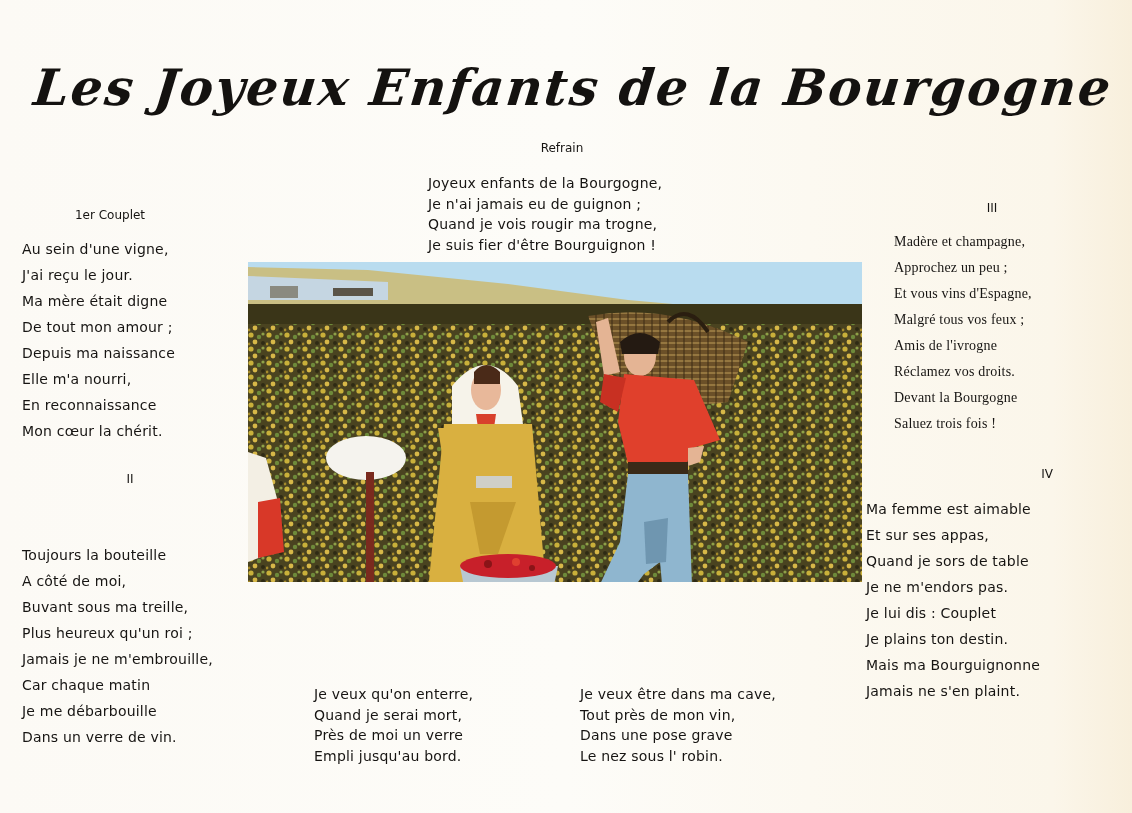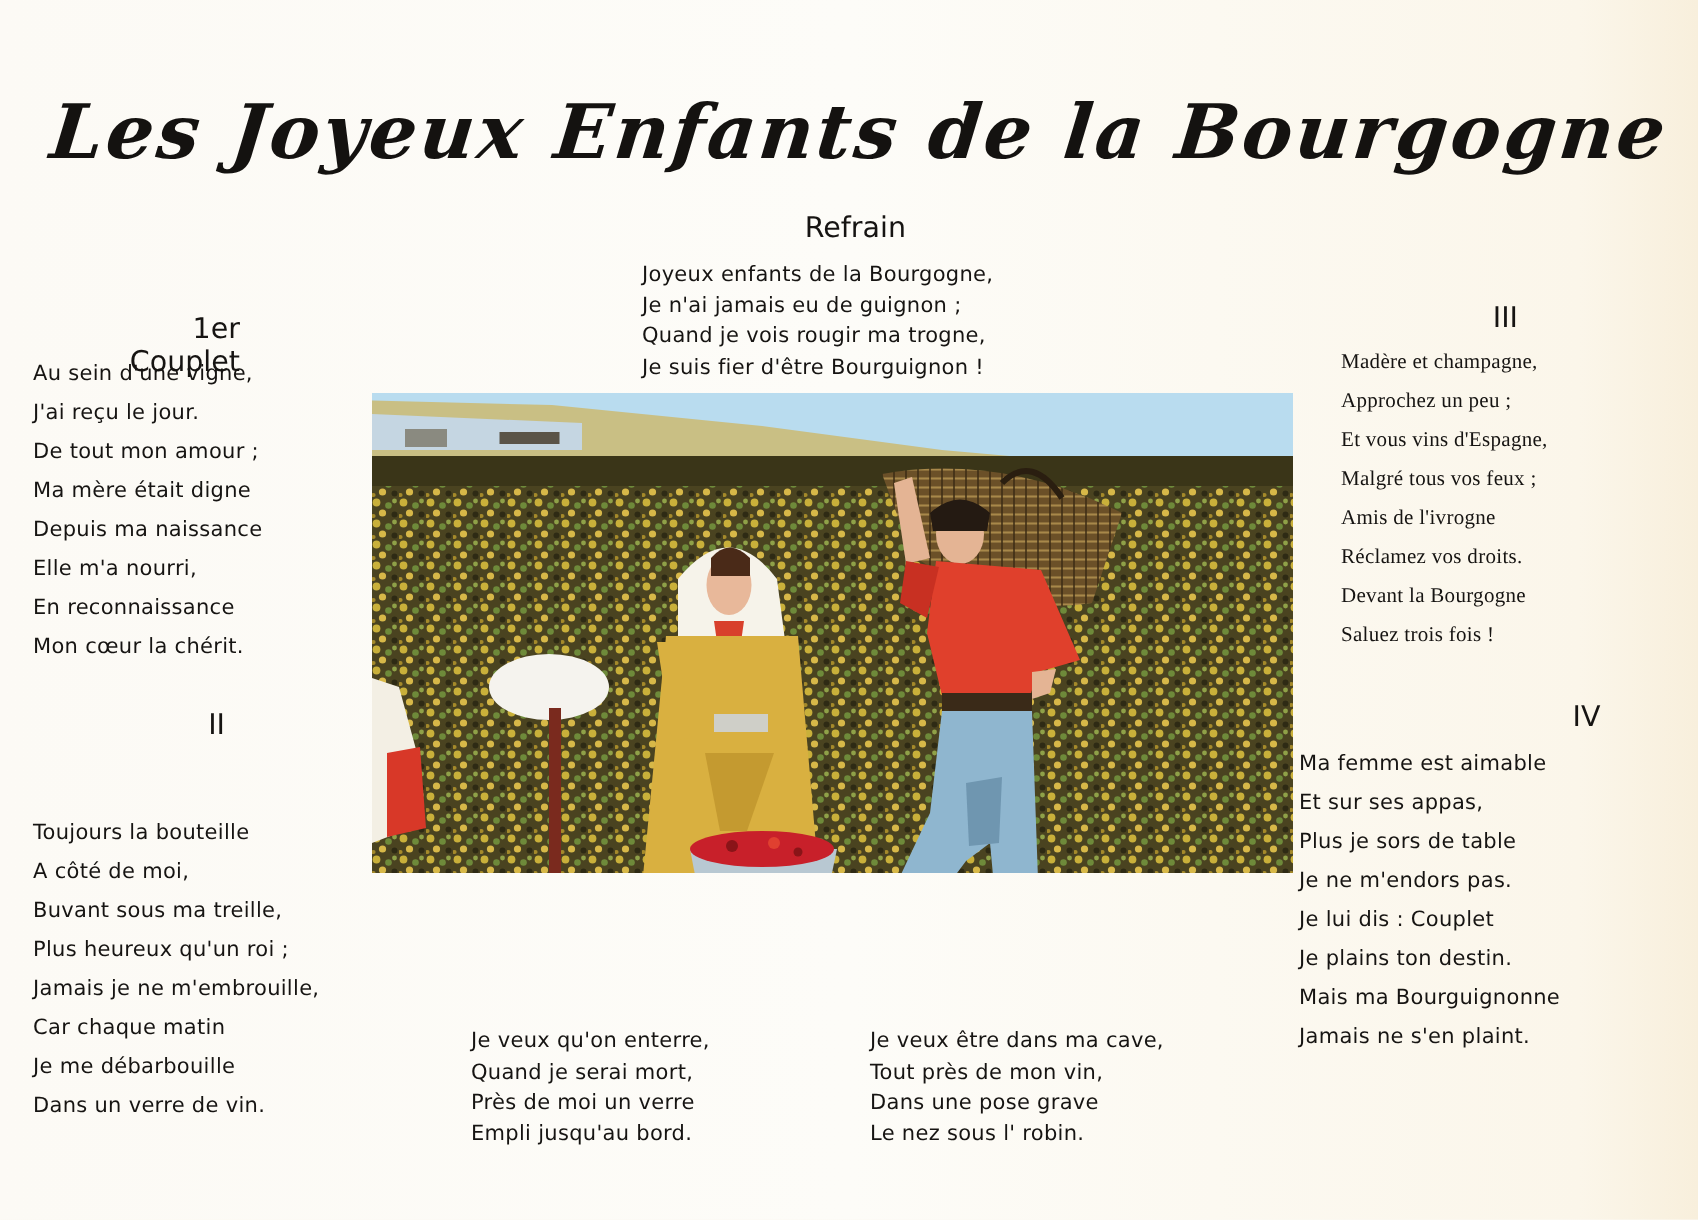--- a/index.html
+++ b/index.html
@@ -18,22 +18,22 @@
       position: absolute; left: 34px; top: 58px; width: 1060px;
       font-family: "DejaVu Serif", serif;
       font-style: italic; font-weight: bold;
       font-size: 50px; letter-spacing: 2px;
       color: #141210;
       white-space: nowrap;
       transform: skewX(-6deg);
     }
     .heading {
       position: absolute;
-      font-size: 19px;
-      text-align: right;
+      font-size: 12px;
+      text-align: center;
     }
     .verse {
       position: absolute;
       font-size: 14px;
       line-height: 26px;
       white-space: nowrap;
       letter-spacing: 0.2px;
     }
     .verse .line { display: block; }
     .refrain { line-height: 20.5px; }
@@ -58,22 +58,22 @@
     <span class="line">Joyeux enfants de la Bourgogne,</span>
     <span class="line">Je n'ai jamais eu de guignon ;</span>
     <span class="line">Quand je vois rougir ma trogne,</span>
     <span class="line">Je suis fier d'être Bourguignon !</span>
   </div>
 
   <div class="heading" style="left:60px; top:208px; width:100px;">1er Couplet</div>
   <div class="verse" style="left:22px; top:236px;">
     <span class="line">Au sein d'une vigne,</span>
     <span class="line">J'ai reçu le jour.</span>
+    <span class="line">Ma mère était digne</span>
     <span class="line">De tout mon amour ;</span>
-    <span class="line">Ma mère était digne</span>
     <span class="line">Depuis ma naissance</span>
     <span class="line">Elle m'a nourri,</span>
     <span class="line">En reconnaissance</span>
     <span class="line">Mon cœur la chérit.</span>
   </div>
 
   <div class="heading" style="left:110px; top:472px; width:40px;">II</div>
   <div class="verse" style="left:22px; top:501px;margin-top:41px;">
     <span class="line">Toujours la bouteille</span>
     <span class="line">A côté de moi,</span>
@@ -94,21 +94,21 @@
     <span class="line">Amis de l'ivrogne</span>
     <span class="line">Réclamez vos droits.</span>
     <span class="line">Devant la Bourgogne</span>
     <span class="line">Saluez trois fois !</span>
   </div>
 
   <div class="heading" style="left:1027px; top:467px; width:40px;">IV</div>
   <div class="verse" style="left:866px; top:496px;">
     <span class="line">Ma femme est aimable</span>
     <span class="line">Et sur ses appas,</span>
-    <span class="line">Plus je sors de table</span>
+    <span class="line">Quand je sors de table</span>
     <span class="line">Je ne m'endors pas.</span>
     <span class="line">Je lui dis : Couplet</span>
     <span class="line">Je plains ton destin.</span>
     <span class="line">Mais ma Bourguignonne</span>
     <span class="line">Jamais ne s'en plaint.</span>
   </div>
 
   <div class="verse bottom-verse" style="left:314px; top:684px;">
     <span class="line">Je veux qu'on enterre,</span>
     <span class="line">Quand je serai mort,</span>

